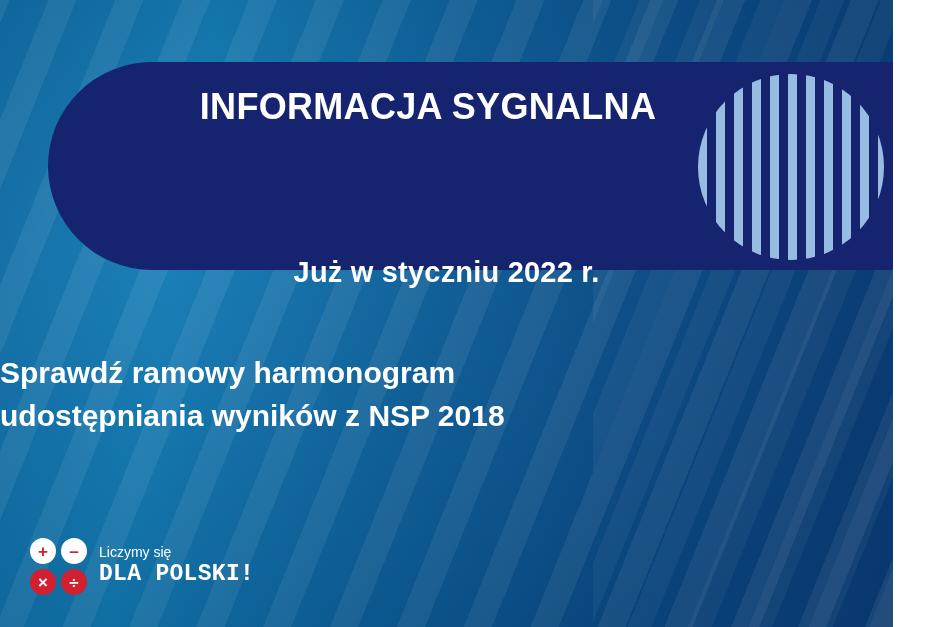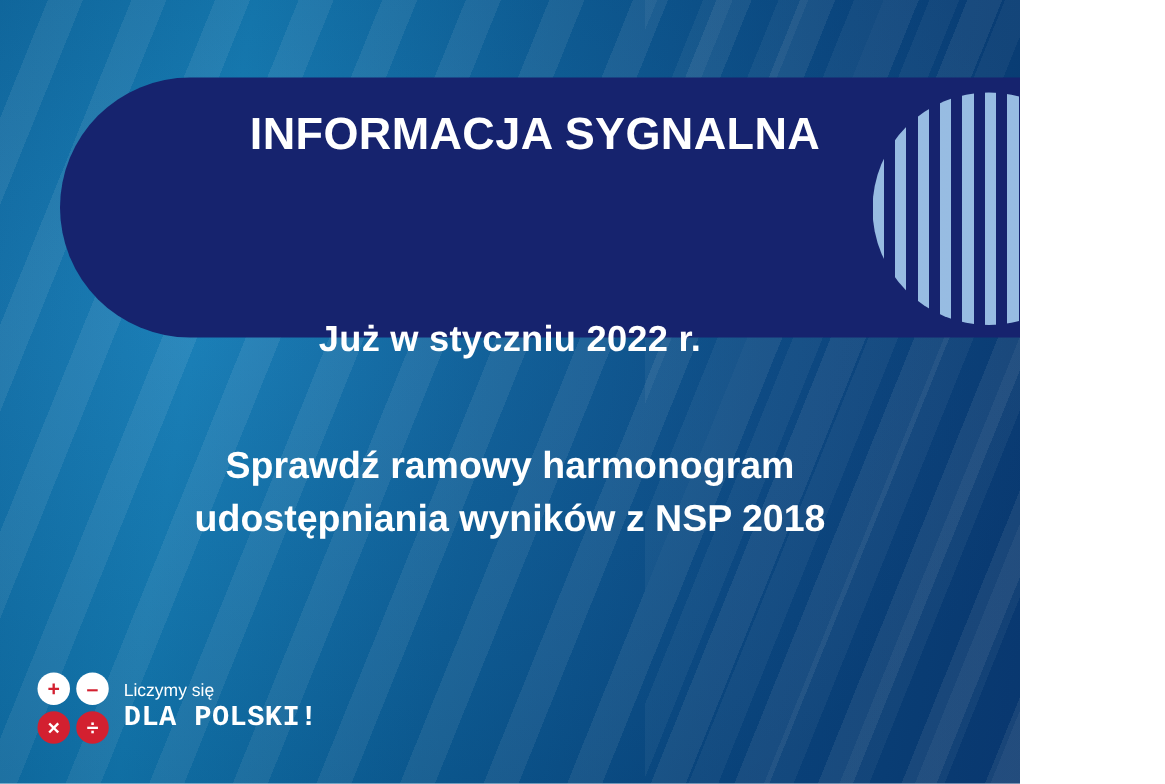--- a/index.html
+++ b/index.html
@@ -4,21 +4,21 @@
 <style>
   * { box-sizing: border-box; margin: 0; padding: 0; }
   html, body {
     width: 932px;
     height: 627px;
     overflow: hidden;
     font-family: "Liberation Sans", sans-serif;
   }
   #poster {
     position: relative;
-    width: 816px;
+    width: 893px;
     height: 627px;
     background: linear-gradient(100deg, #0b6aa5 0%, #0f79b4 22%, #0a5f9c 48%, #0a4d8c 72%, #0a3f7e 100%);
     overflow: hidden;
   }
   
   .stripes {
     position: absolute;
     inset: 0;
     background-image: repeating-linear-gradient(
       -68deg,
@@ -99,21 +99,20 @@
     text-align: center;
     color: #ffffff;
     font-size: 29px;
     font-weight: bold;
     letter-spacing: 0.2px;
   }
   .sub2 {
     position: absolute;
     left: 0; right: 0;
     top: 352px;
-    text-align: center;
     color: #ffffff;
     font-size: 30px;
     font-weight: bold;
     line-height: 1.42;
   }
   .sub2 .domain { font-weight: bold; }
 
   
   .logo {
     position: absolute;

